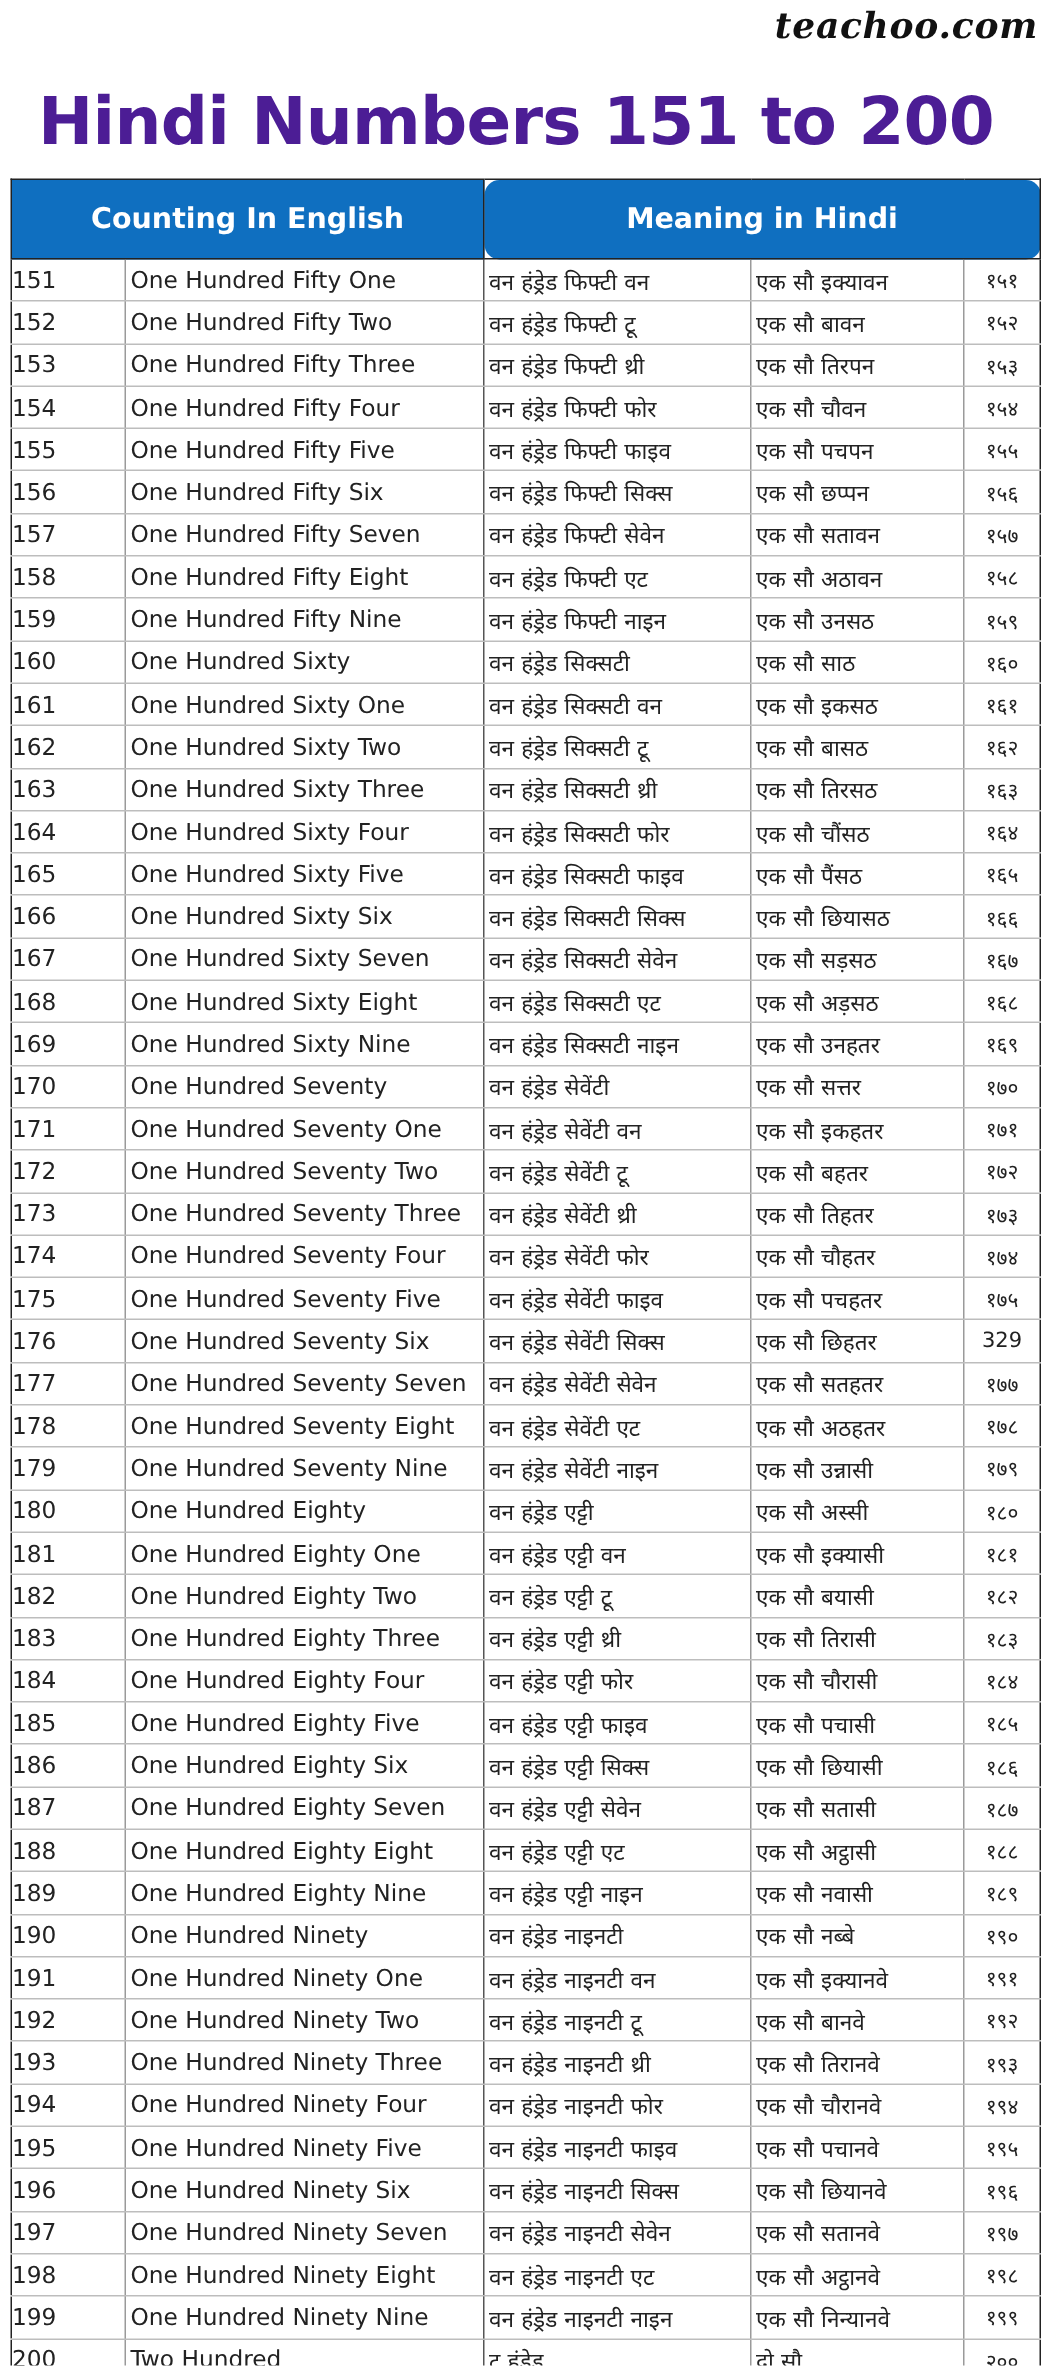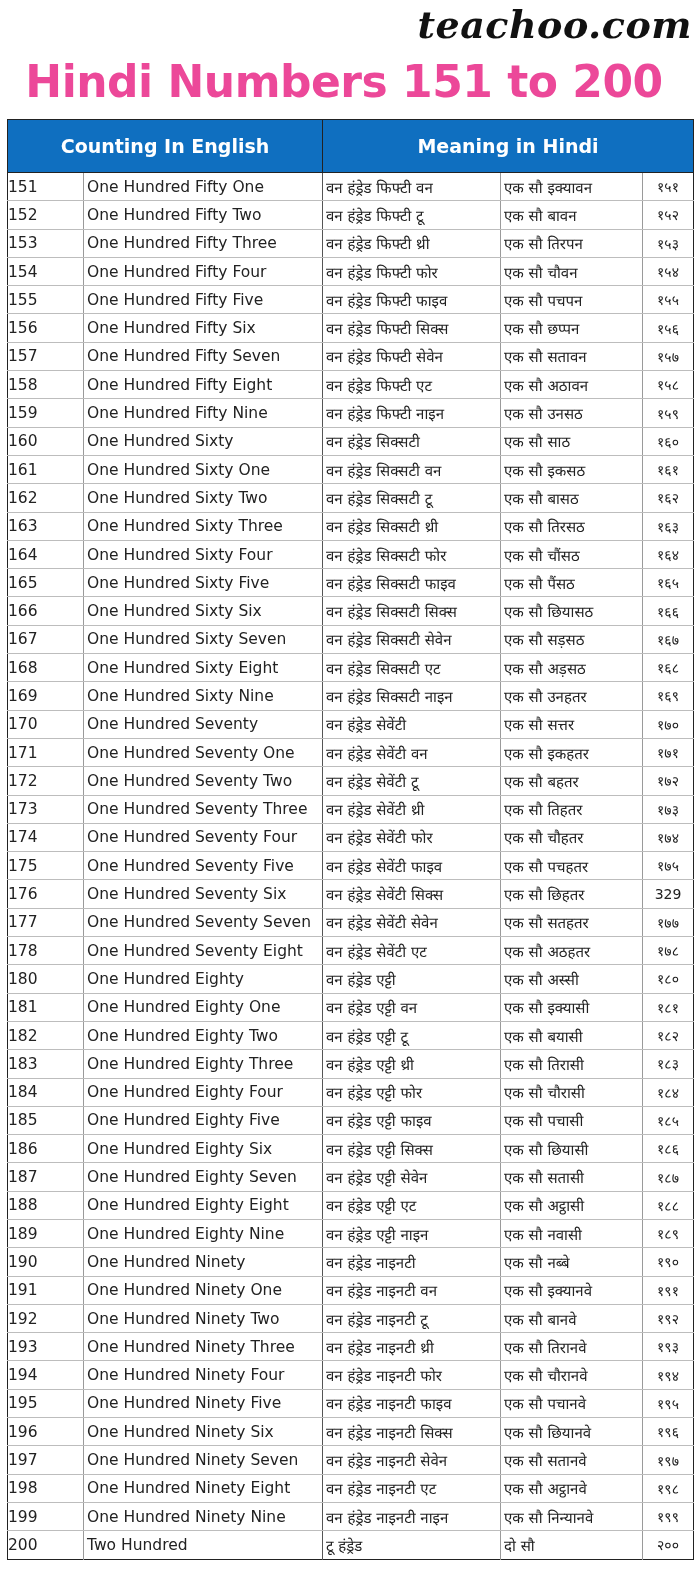--- a/index.html
+++ b/index.html
@@ -1,26 +1,26 @@
 <!DOCTYPE html>
 <html><head>
 <meta charset="utf-8">
 <style>
   html, body { margin: 0; padding: 0; background: #ffffff; }
   body { width: 700px; height: 1577px; position: relative; overflow: hidden; font-family: "DejaVu Sans", sans-serif; }
-  .brand { position: absolute; top: 2px; right: 8px; font-family: "DejaVu Serif", serif; font-style: italic; font-weight: bold; font-size: 38px; color: #111; letter-spacing: 0.5px; }
-  .title { position: absolute; top: 56px; left: 0; width: 688px; text-align: center; font-family: "DejaVu Sans", sans-serif; font-weight: bold; font-size: 44px; color: #ec4899; letter-spacing: -0.5px; }
+  .brand { position: absolute; top: 2px; right: 8px; font-family: "DejaVu Serif", serif; font-style: italic; font-weight: bold; font-size: 24px; color: #111; letter-spacing: 0.5px; }
+  .title { position: absolute; top: 56px; left: 0; width: 688px; text-align: center; font-family: "DejaVu Sans", sans-serif; font-weight: bold; font-size: 44px; color: #4c1d95; letter-spacing: -0.5px; }
   table { position: absolute; top: 119px; left: 7px; width: 686px; border-collapse: collapse; table-layout: fixed; border: 1.5px solid #222; }
   th { background: #0f6fc0; color: #ffffff; font-weight: bold; font-size: 19px; height: 28px; padding: 12px; text-align: center; border-right: 1.5px solid #222; border-bottom: 1.5px solid #222; }
   td { height: 27.3px; padding: 0 0 0 3px; font-size: 15.5px; color: #222; border-bottom: 1px solid #bdbdbd; border-right: 1px solid #9a9a9a; white-space: nowrap; overflow: hidden; }
   td.num { padding: 0; margin-top: 35px; }
   td.dev { text-align: center; padding: 0; font-size: 14px; margin-top: 24px; }
   td.hin { font-size: 15px; }
   tr:last-child td { border-bottom: none; }
-  td:last-child, th:last-child { border-right: none; }
+  td:last-child, th:last-child { border-right: none; border-radius: 10px; }
   td.sep { border-right: 1.5px solid #555; }
 </style>
 </head>
 <body>
 
 <div class="brand">teachoo.com</div>
 <div class="title">Hindi Numbers 151 to 200</div>
 
 <table>
   <colgroup>
@@ -227,20 +227,27 @@
         <td class="dev">१७७</td>
       </tr>
       <tr>
         <td class="num">178</td>
         <td class="eng sep">One Hundred Seventy Eight</td>
         <td class="hin">वन हंड्रेड सेवेंटी एट</td>
         <td class="hin">एक सौ अठहतर</td>
         <td class="dev">१७८</td>
       </tr>
       <tr>
+        <td class="num">179</td>
+        <td class="eng sep">One Hundred Seventy Nine</td>
+        <td class="hin">वन हंड्रेड सेवेंटी नाइन</td>
+        <td class="hin">एक सौ उन्नासी</td>
+        <td class="dev">१७९</td>
+      </tr>
+      <tr>
         <td class="num">180</td>
         <td class="eng sep">One Hundred Eighty</td>
         <td class="hin">वन हंड्रेड एट्टी</td>
         <td class="hin">एक सौ अस्सी</td>
         <td class="dev">१८०</td>
       </tr>
       <tr>
         <td class="num">181</td>
         <td class="eng sep">One Hundred Eighty One</td>
         <td class="hin">वन हंड्रेड एट्टी वन</td>

